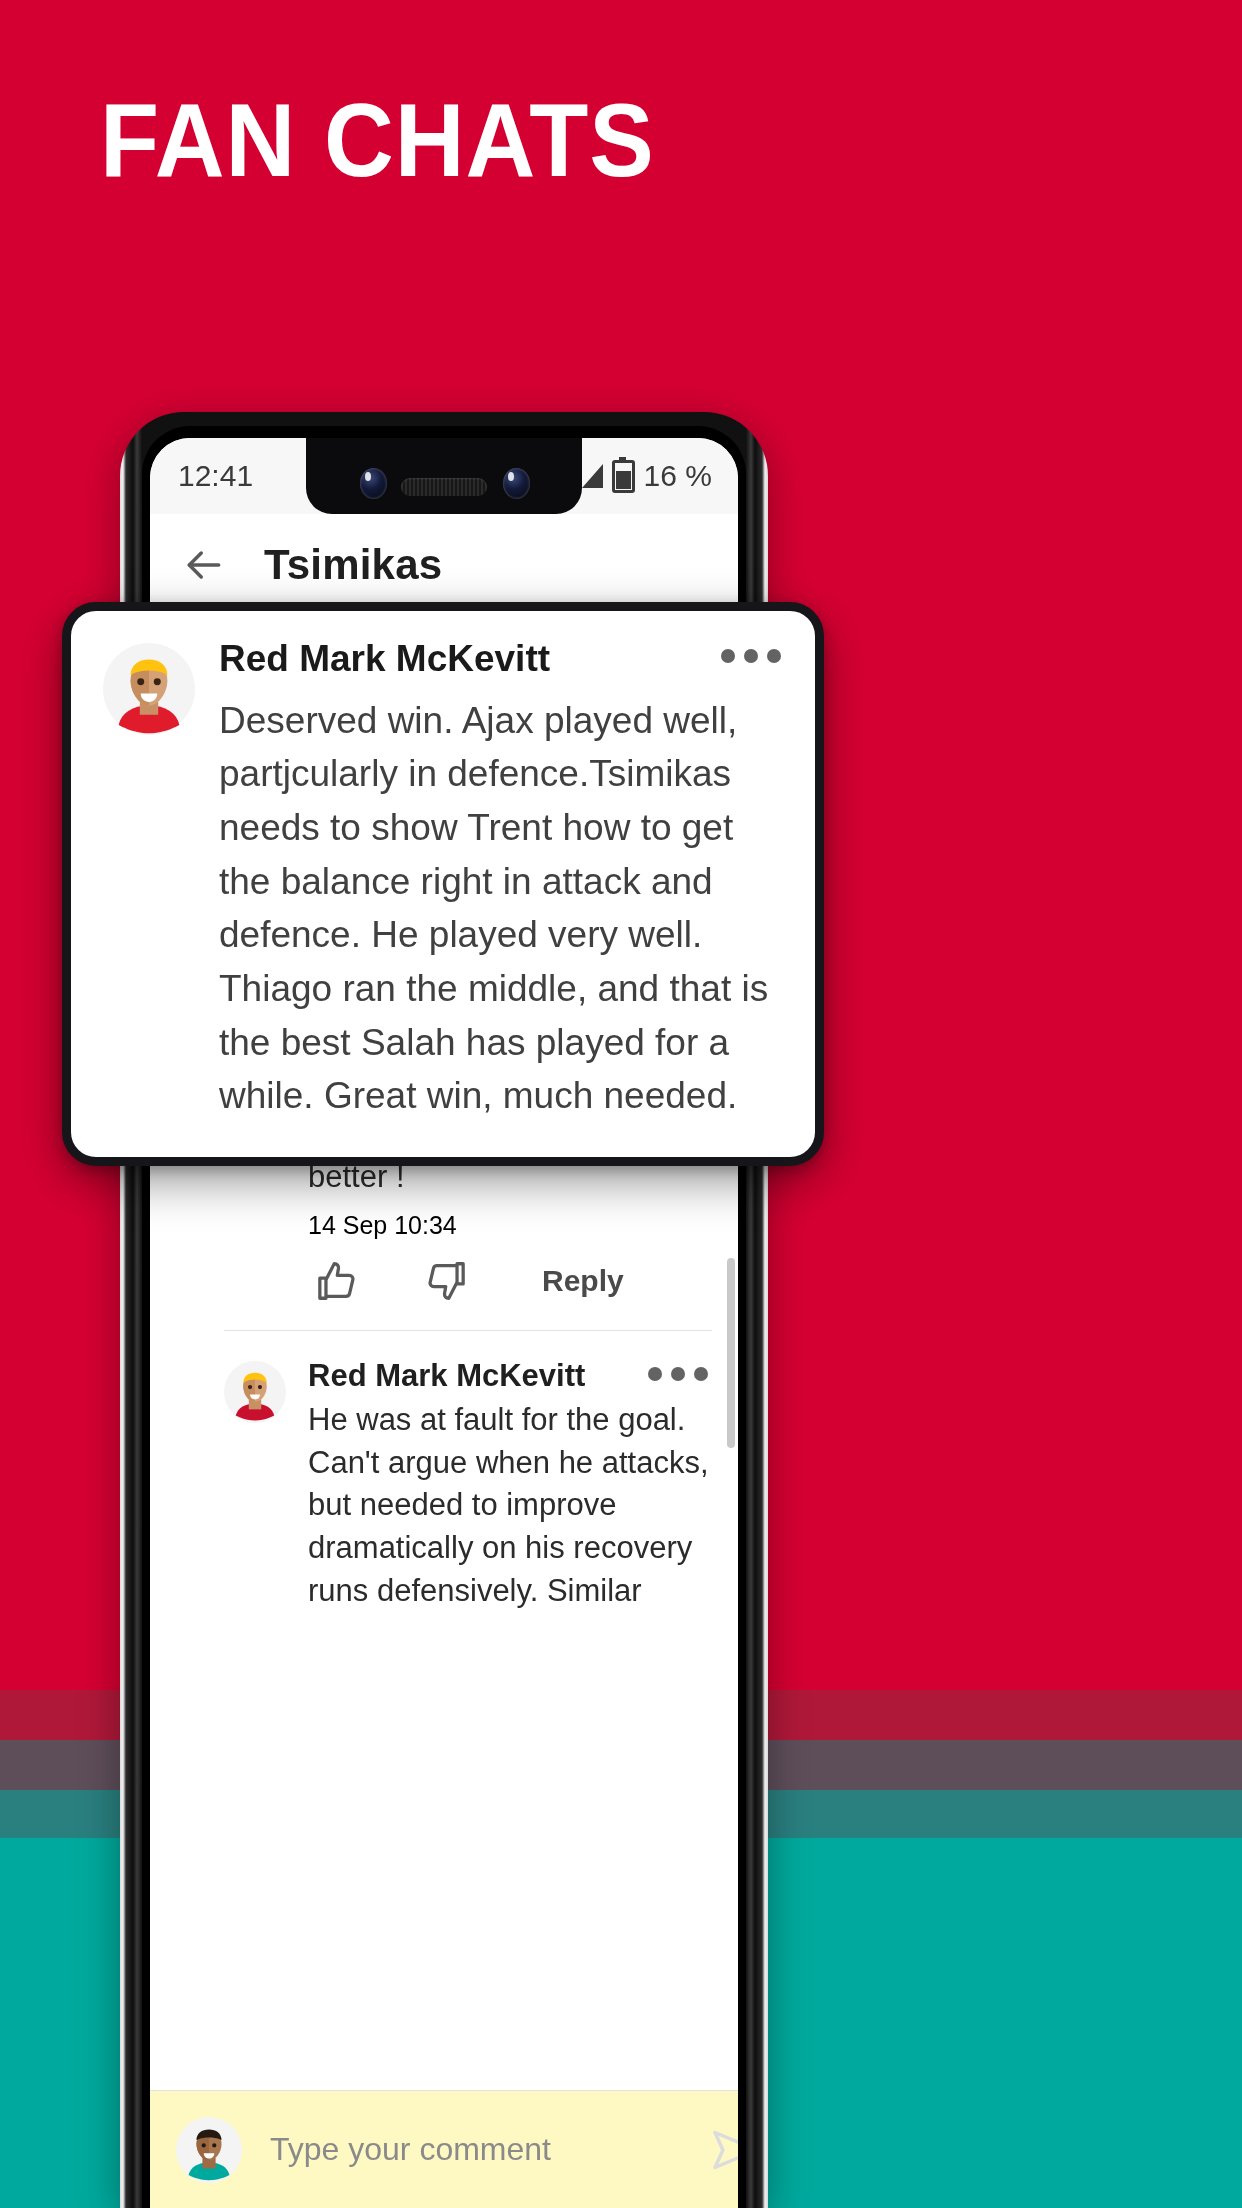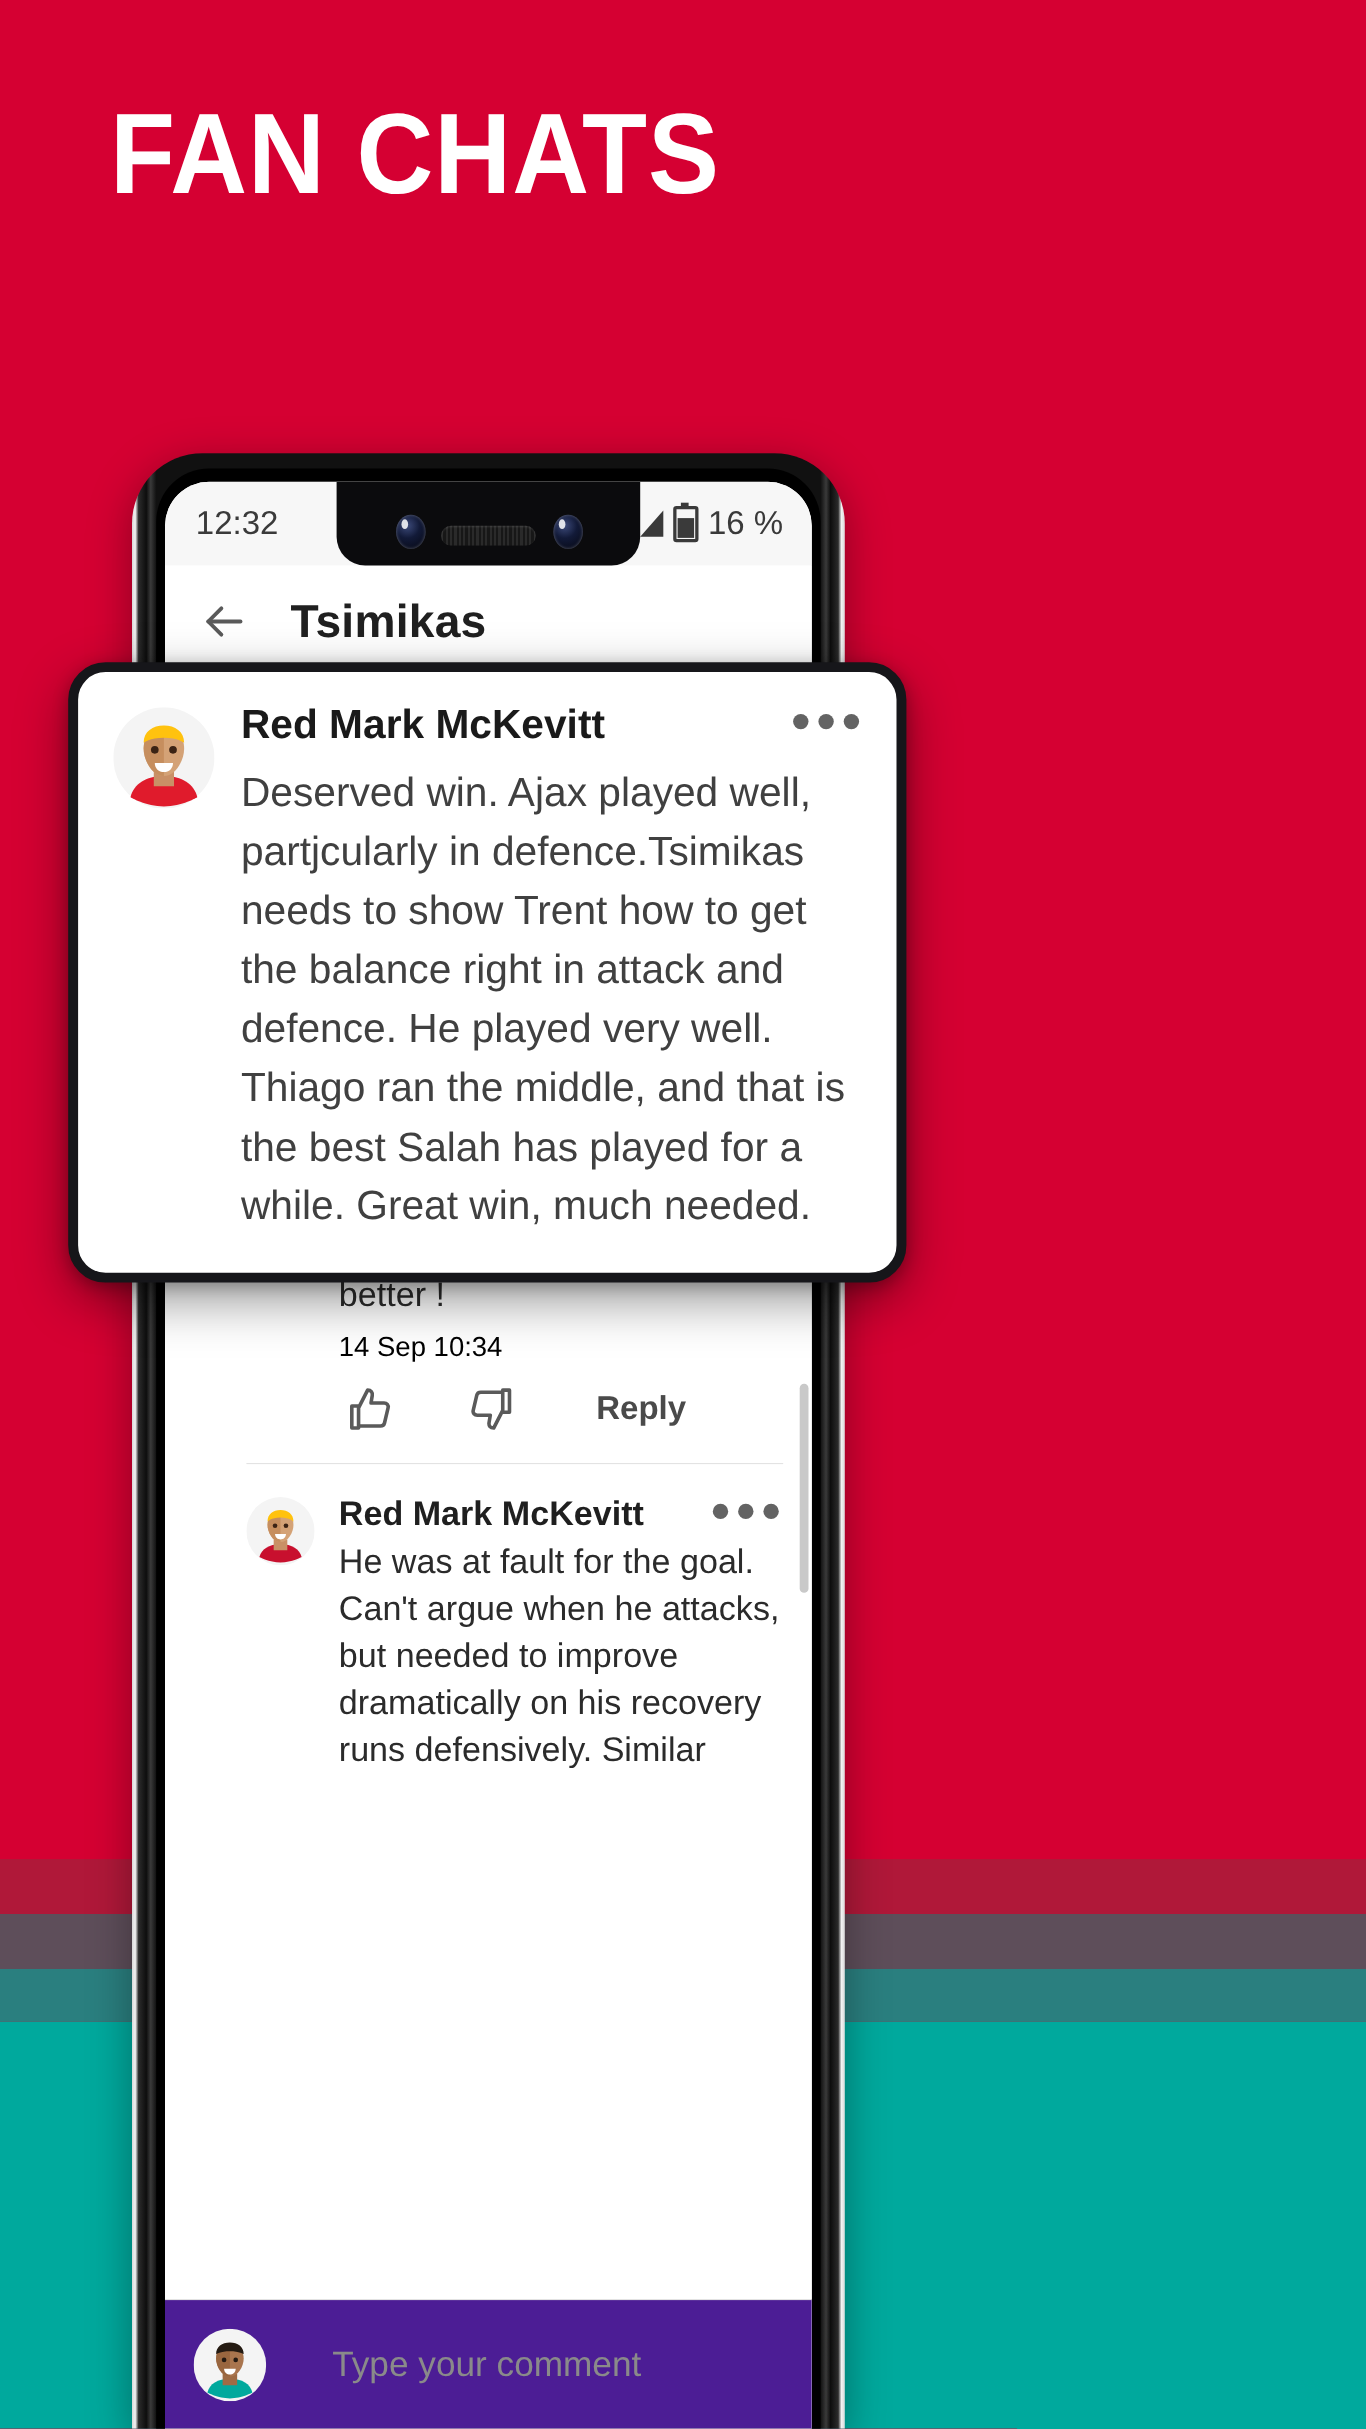--- a/index.html
+++ b/index.html
@@ -299,28 +299,27 @@
     border-radius: 4px;
     background: #c9c9c9;
     z-index: 25;
   }
 
   
   .composer {
     position: absolute;
     left: 0; right: 0; bottom: 0;
     height: 118px;
-    background: #4c1d95;
+    background: #fef9c3;
     border-top: 1px solid #E2E2E2;
     display: flex;
     align-items: center;
     padding: 0 28px 0 26px;
     box-sizing: border-box;
     z-index: 28;
-    gap: 32px;
   }
   .composer-av {
     width: 66px; height: 66px;
     flex: 0 0 auto;
   }
   .composer-input {
     flex: 1 1 auto;
     font-size: 32px;
     color: #8a8a8a;
     margin-left: 26px;
@@ -386,21 +385,21 @@
 
 <div class="headline">FAN CHATS</div>
 
 <div class="phone">
   <div class="phone-outer"></div>
   <div class="phone-bezel"></div>
 
   <div class="screen">
 
     <div class="statusbar">
-      <div class="status-time">12:32</div>
+      <div class="status-time">12:41</div>
       <div class="status-right">
         <span class="tiny-dot">‹</span>
         <span class="signal-tri"></span>
         <span class="batt"></span>
         <span>16 %</span>
       </div>
     </div>
 
     <div class="notch">
       <div class="cam cam-left"></div>

